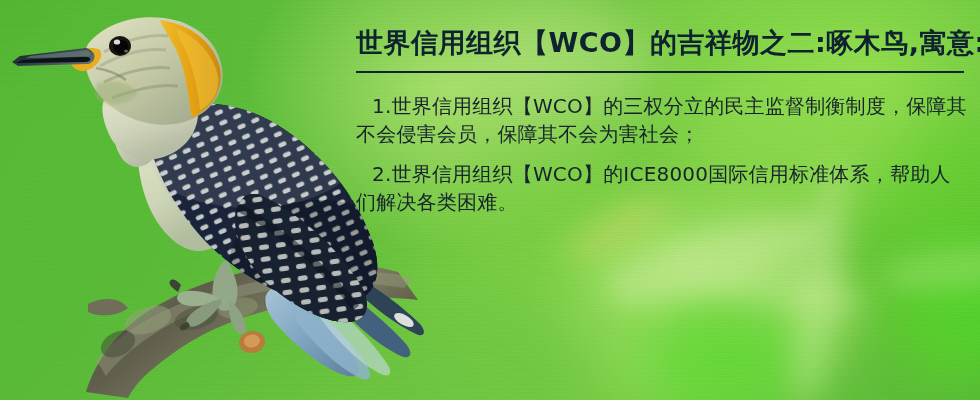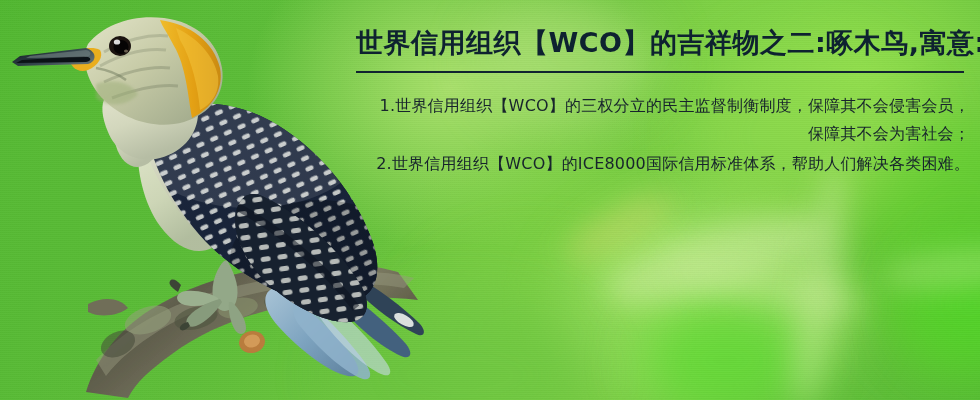--- a/index.html
+++ b/index.html
@@ -96,28 +96,27 @@
     width: 608px;
     height: 2px;
     background: #102430;
   }
   .body-list {
     margin: 19px 0 0 0;
     padding: 0;
     list-style: none;
   }
   .body-item {
-    font-size: 16px;
+    font-size: 20px;
     line-height: 28px;
     color: #17242c;
     letter-spacing: .2px;
     text-indent: 16px;
-    text-align: right;
-  }
-  .body-item + .body-item { margin-top: 2px; }
+  }
+  .body-item + .body-item { margin-top: 12px; }
 </style>
 </head>
 <body>
 
 <div id="banner">
 
   <div class="bg-base"></div>
   <div class="bg-blob blob-a"></div>
   <div class="bg-blob blob-b"></div>
   <div class="bg-blob blob-c"></div>

